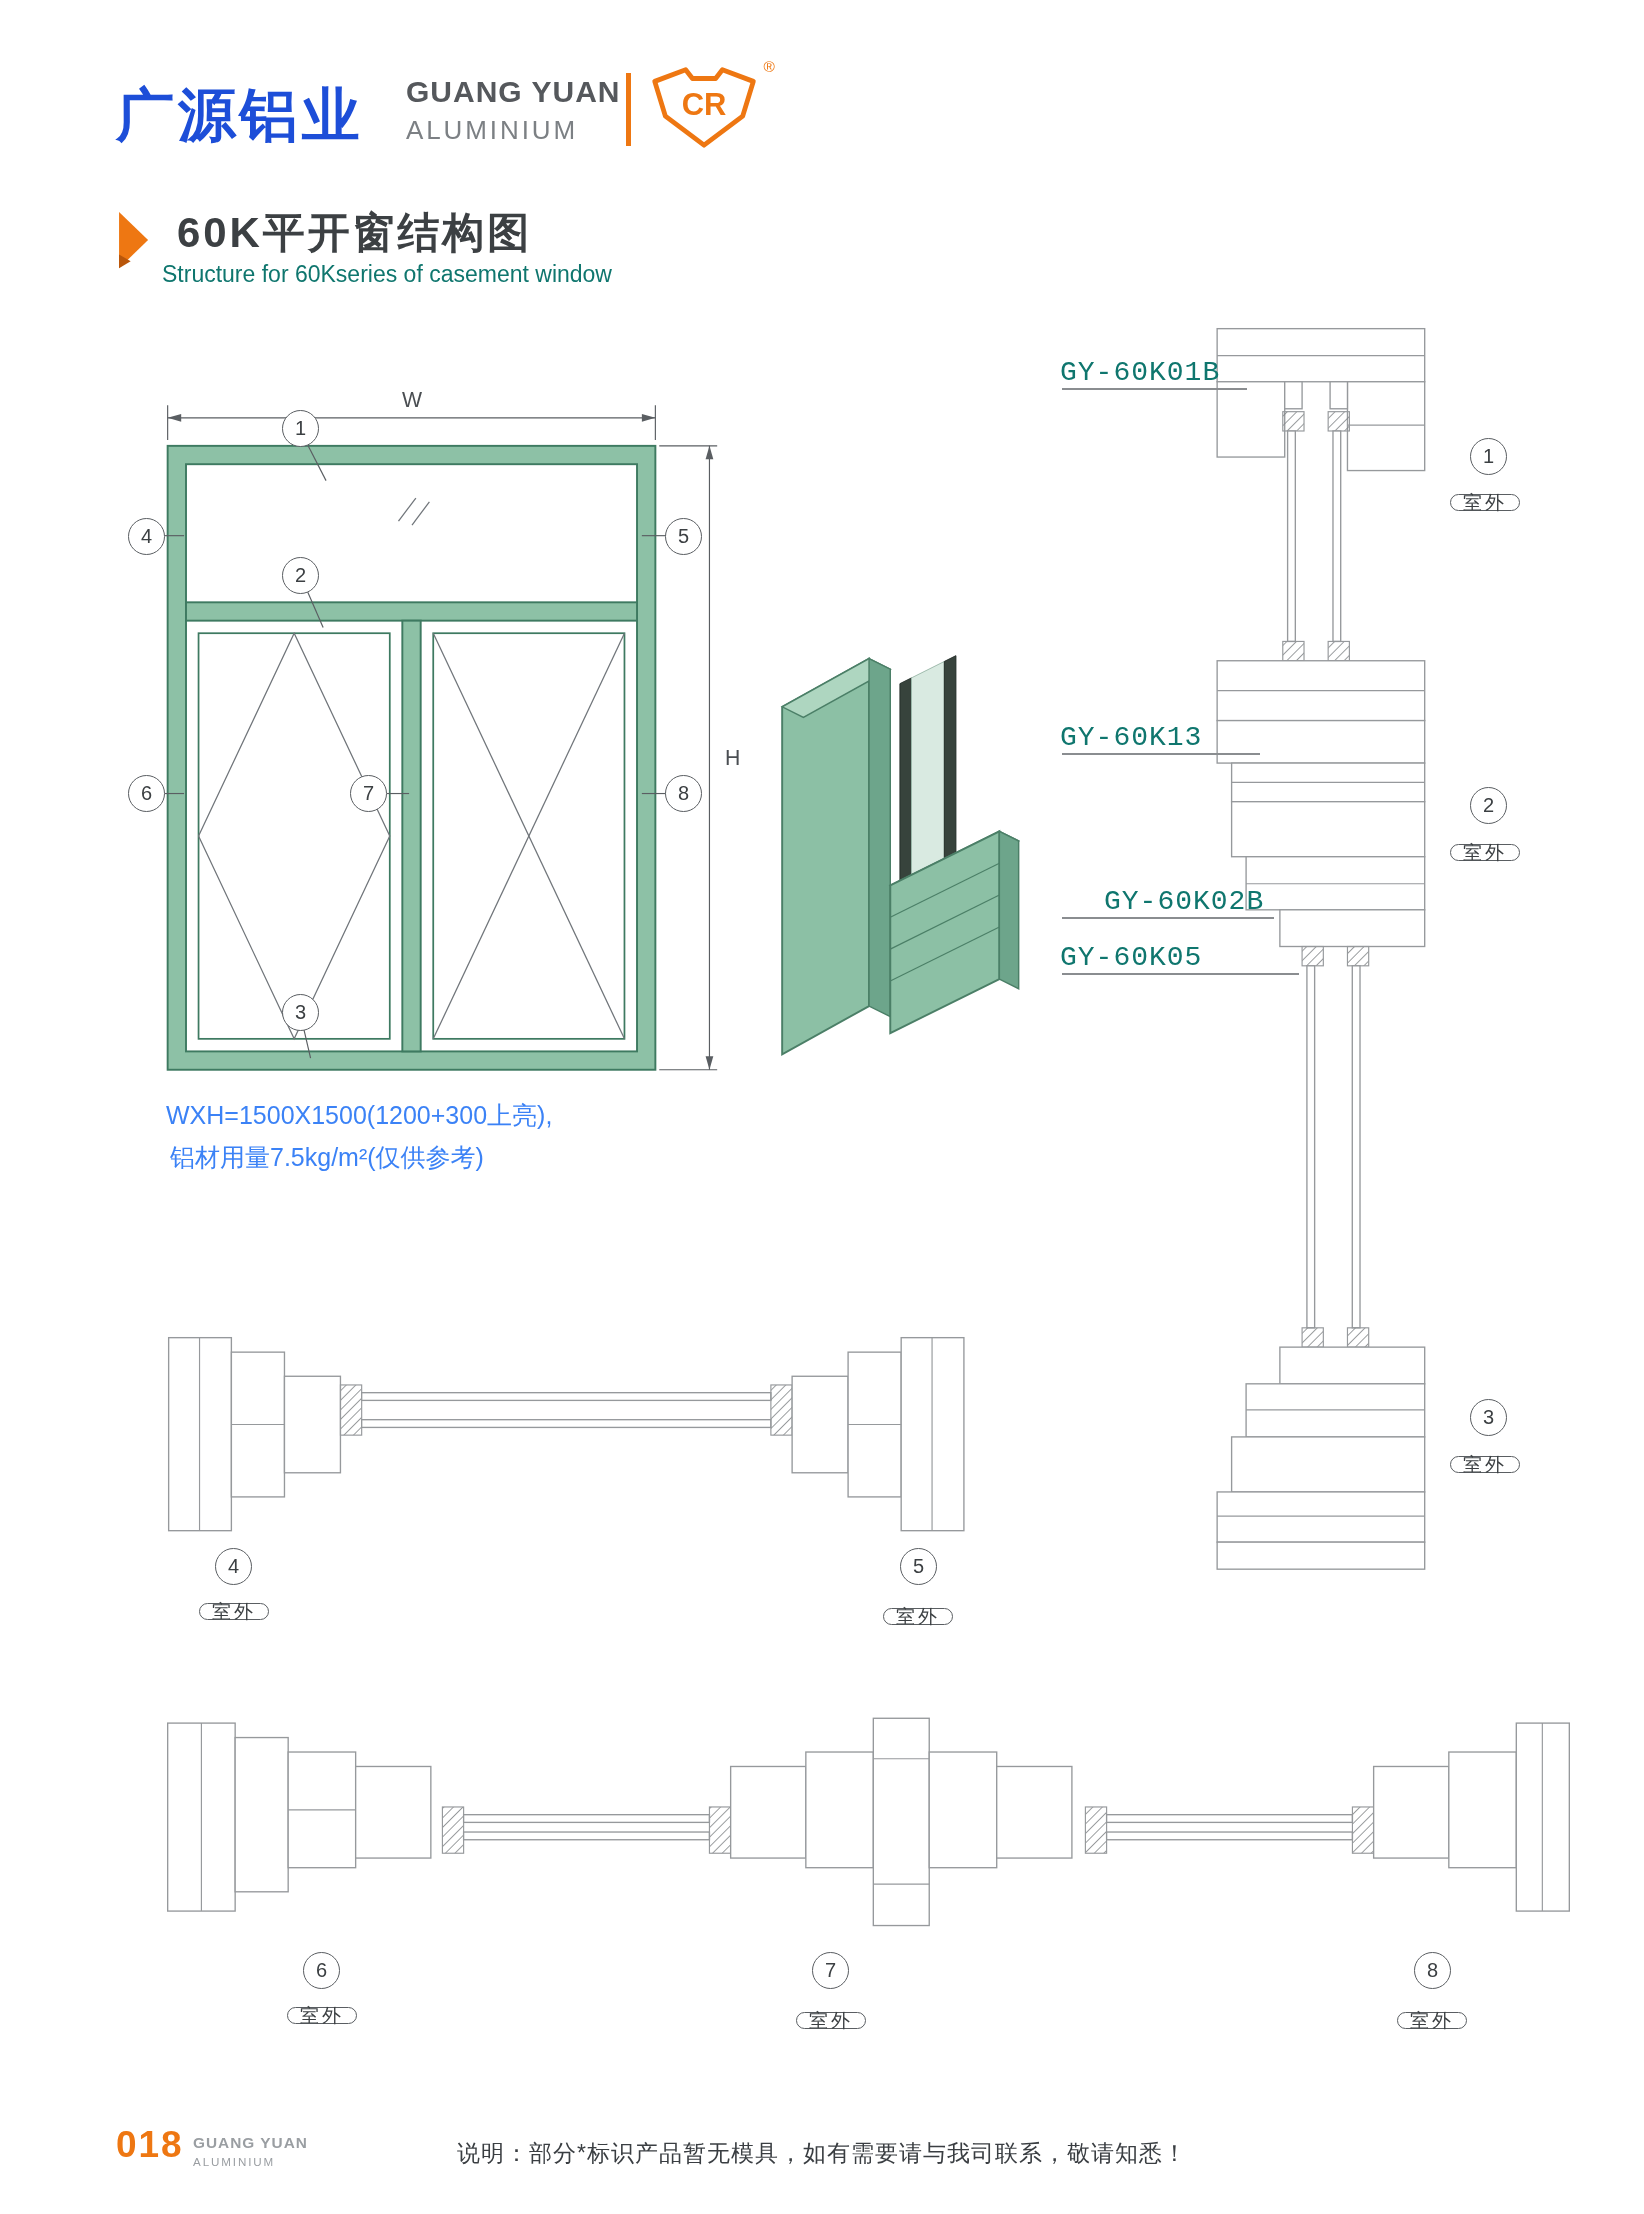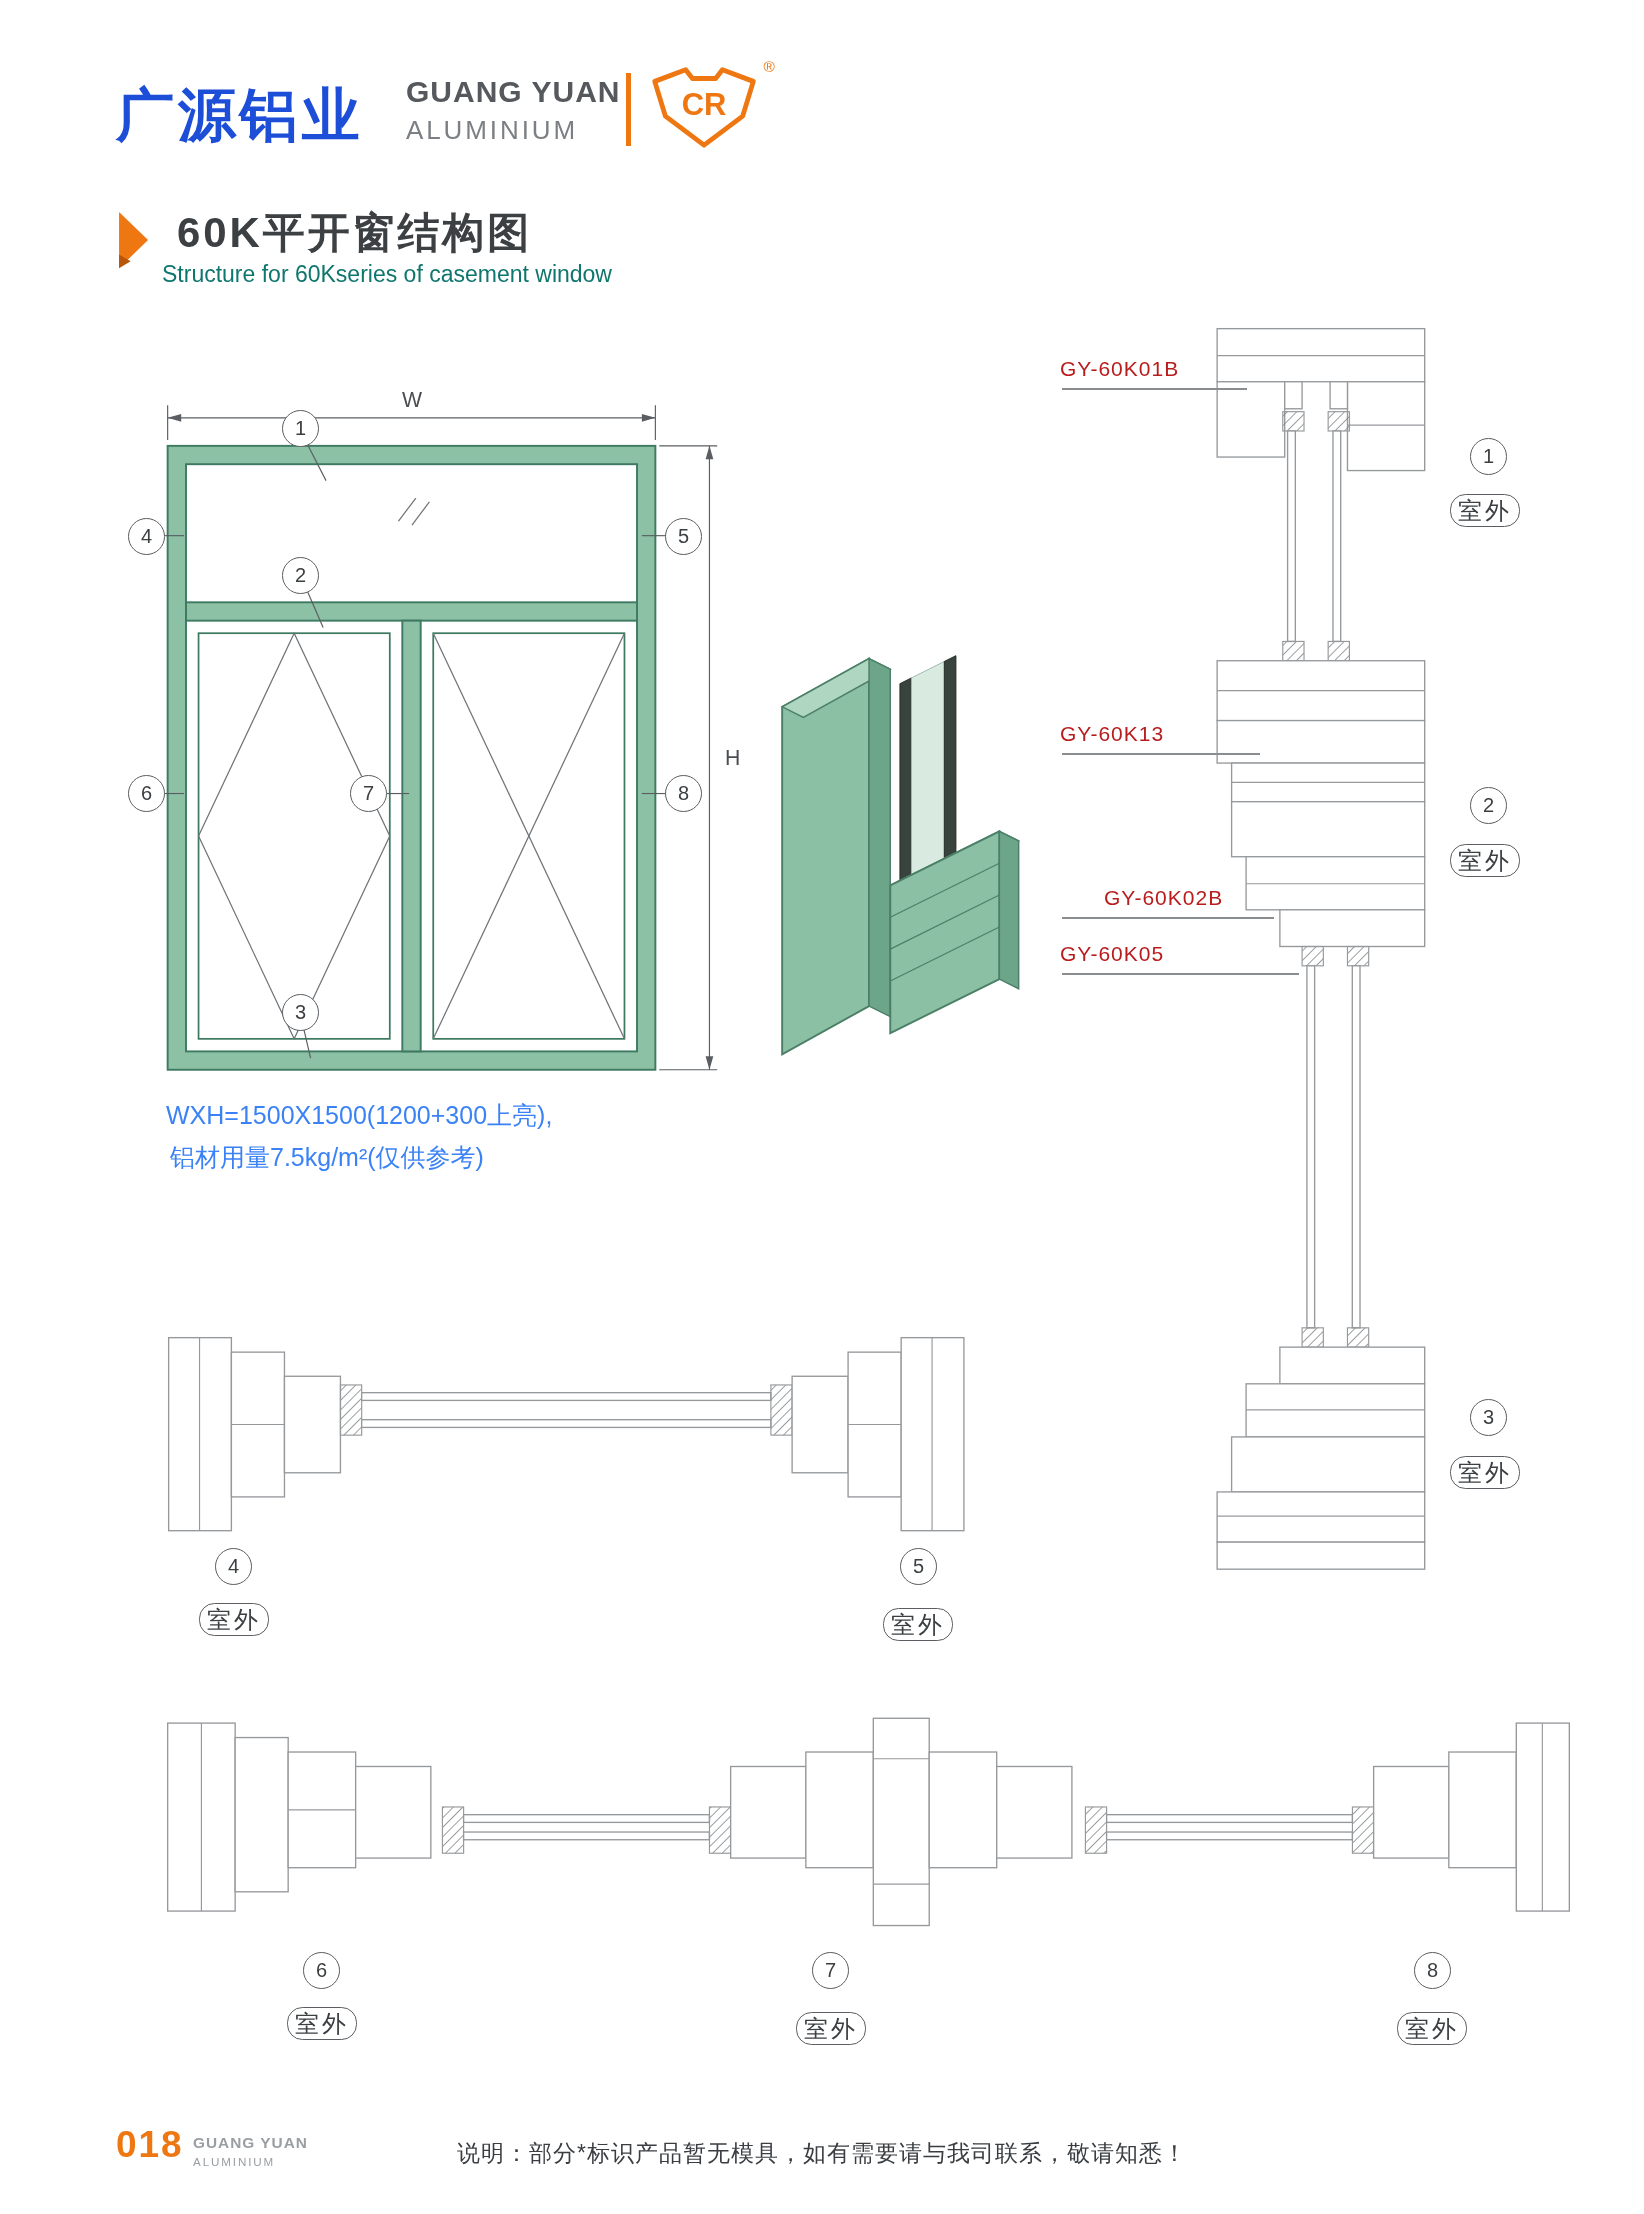--- a/index.html
+++ b/index.html
@@ -27,24 +27,24 @@
   .grn{fill:#8dc1a6;stroke:#3e7a61;stroke-width:2;}
   .glass{fill:#ffffff;stroke:#3e7a61;stroke-width:2;}
   .sash{fill:none;stroke:#3e7a61;stroke-width:1.8;}
   .thin{stroke:#70757a;stroke-width:1.3;fill:none;}
   .dim{stroke:#5a5e62;stroke-width:1.2;fill:none;}
   .dimarrow{fill:#5a5e62;stroke:none;}
   .dimtxt{font-size:22px;fill:#4a4e52;font-family:"Liberation Sans","DejaVu Sans",sans-serif;}
   
   .callout{position:absolute;width:37px;height:37px;border:1.9px solid #5a5e62;border-radius:50%;
     display:flex;align-items:center;justify-content:center;font-size:20px;color:#3c4043;background:#fff;box-sizing:border-box;}
-  .outdoor{position:absolute;width:70px;height:33px;border:1.9px solid #5a5e62;border-radius:15.4px;
-    display:flex;align-items:center;justify-content:center;font-size:24px;color:#3c4043;background:#fff;box-sizing:border-box;letter-spacing:2.9px;}
-  
-  .plabel{position:absolute;font-size:21px;color:#b91c1c;letter-spacing:1px;}
+  .outdoor{position:absolute;width:70px;height:17px;border:1.9px solid #5a5e62;border-radius:15.4px;
+    display:flex;align-items:center;justify-content:center;font-size:19px;color:#3c4043;background:#fff;box-sizing:border-box;letter-spacing:2.9px;}
+  
+  .plabel{position:absolute;font-size:28px;color:#0f766e;letter-spacing:1px;font-family:Liberation Mono, monospace;}
   .pleader{position:absolute;height:1.9px;background:#8a8d90;}
   
   .spec{position:absolute;font-size:25px;color:#3b82f6;}
   
   .f-num{position:absolute;left:116px;top:2124px;font-size:37px;font-weight:900;color:#ee7712;letter-spacing:1.9px;}
   .f-brand{position:absolute;left:193px;top:2134px;color:#9a9ea2;}
   .f-brand .b1{font-size:15.4px;font-weight:bold;letter-spacing:1px;}
   .f-brand .b2{font-size:11.6px;letter-spacing:1.9px;margin-top:2.9px;}
   .f-note{position:absolute;left:50%;transform:translateX(-50%);top:2138px;font-size:23px;color:#3a3e42;letter-spacing:1px;white-space:nowrap;}
 </style>

